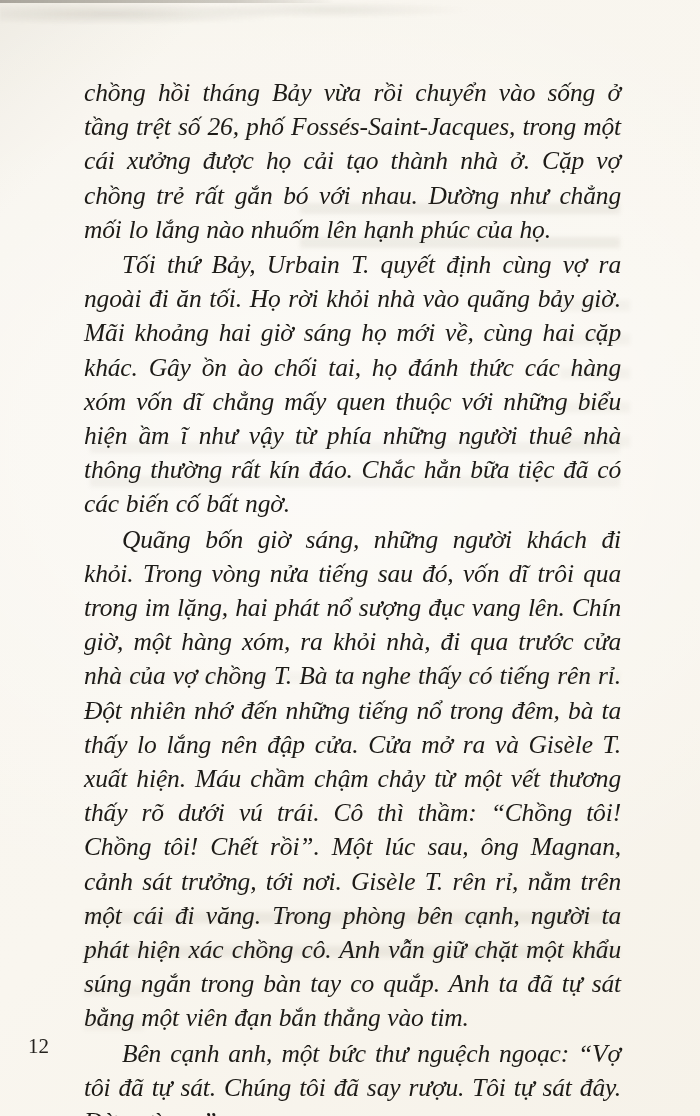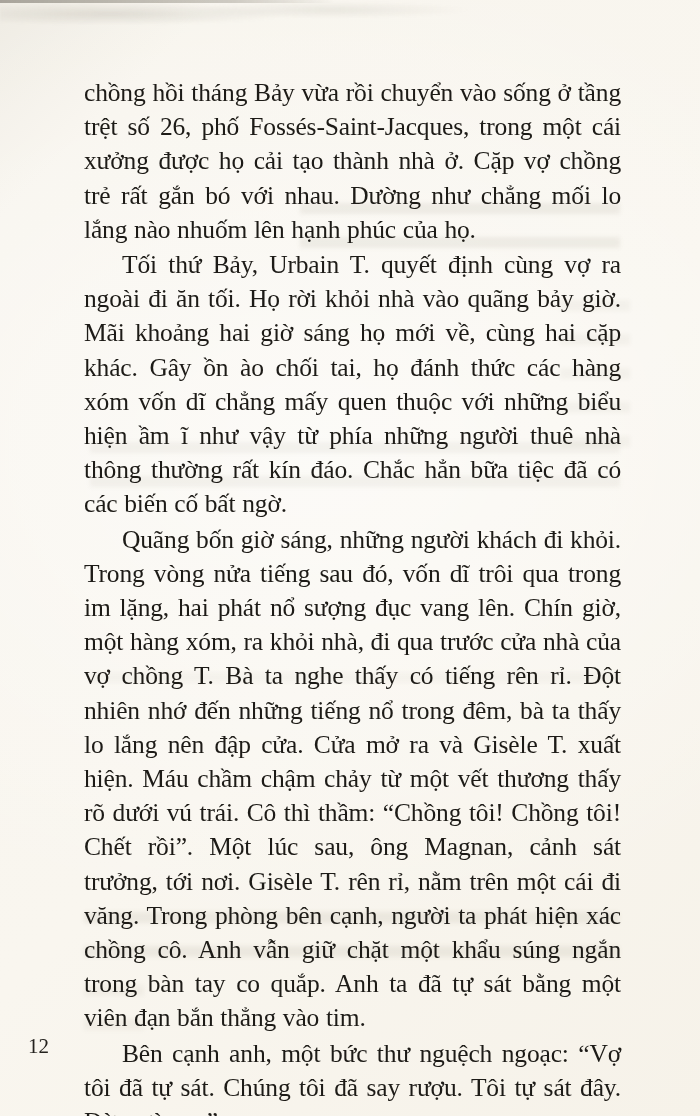--- a/index.html
+++ b/index.html
@@ -62,20 +62,21 @@
     color: #1d1b17;
   }
   .para {
     margin: 0;
     font-size: 25.5px;
     line-height: 34.2px;
     text-align: justify;
     text-justify: inter-word;
     letter-spacing: -0.15px;
     word-spacing: 0.5px;
+    font-style: italic;
   }
   .para + .para {
     margin-top: 1px;
     text-indent: 38px;
   }
   .page-number {
     position: absolute;
     left: 0; top: 1034px;
     width: 694px;
     text-align: left;

